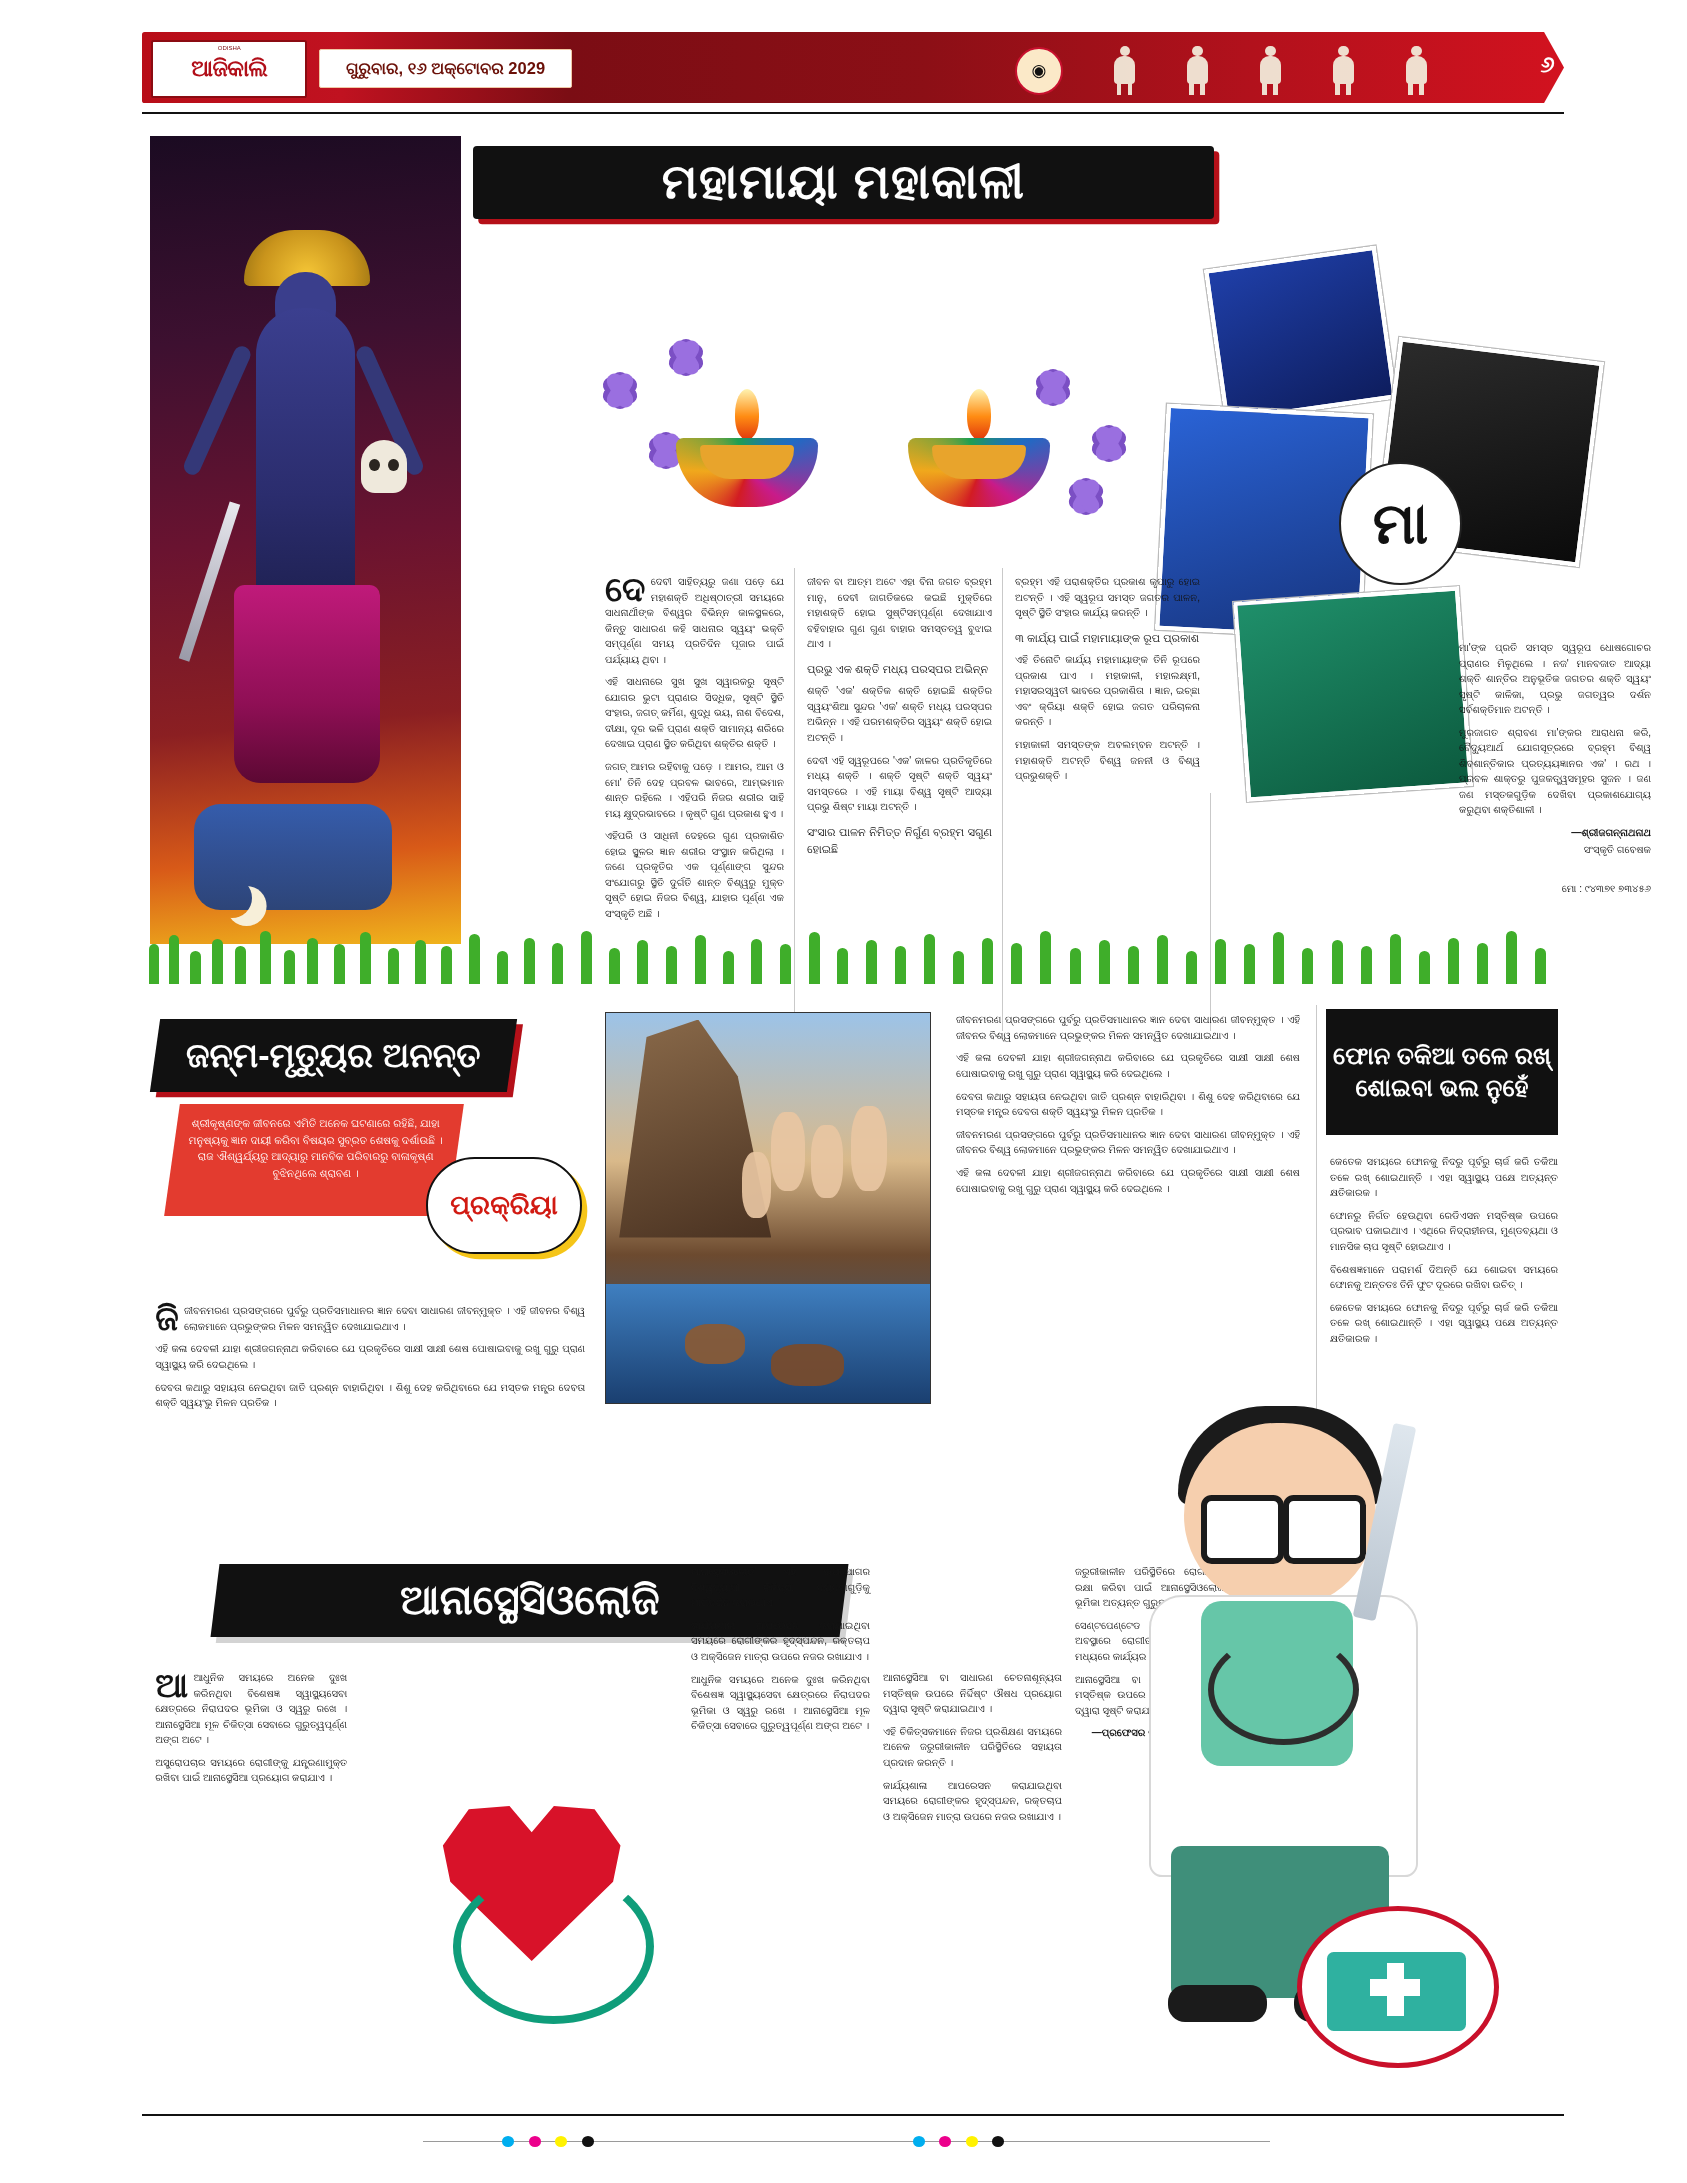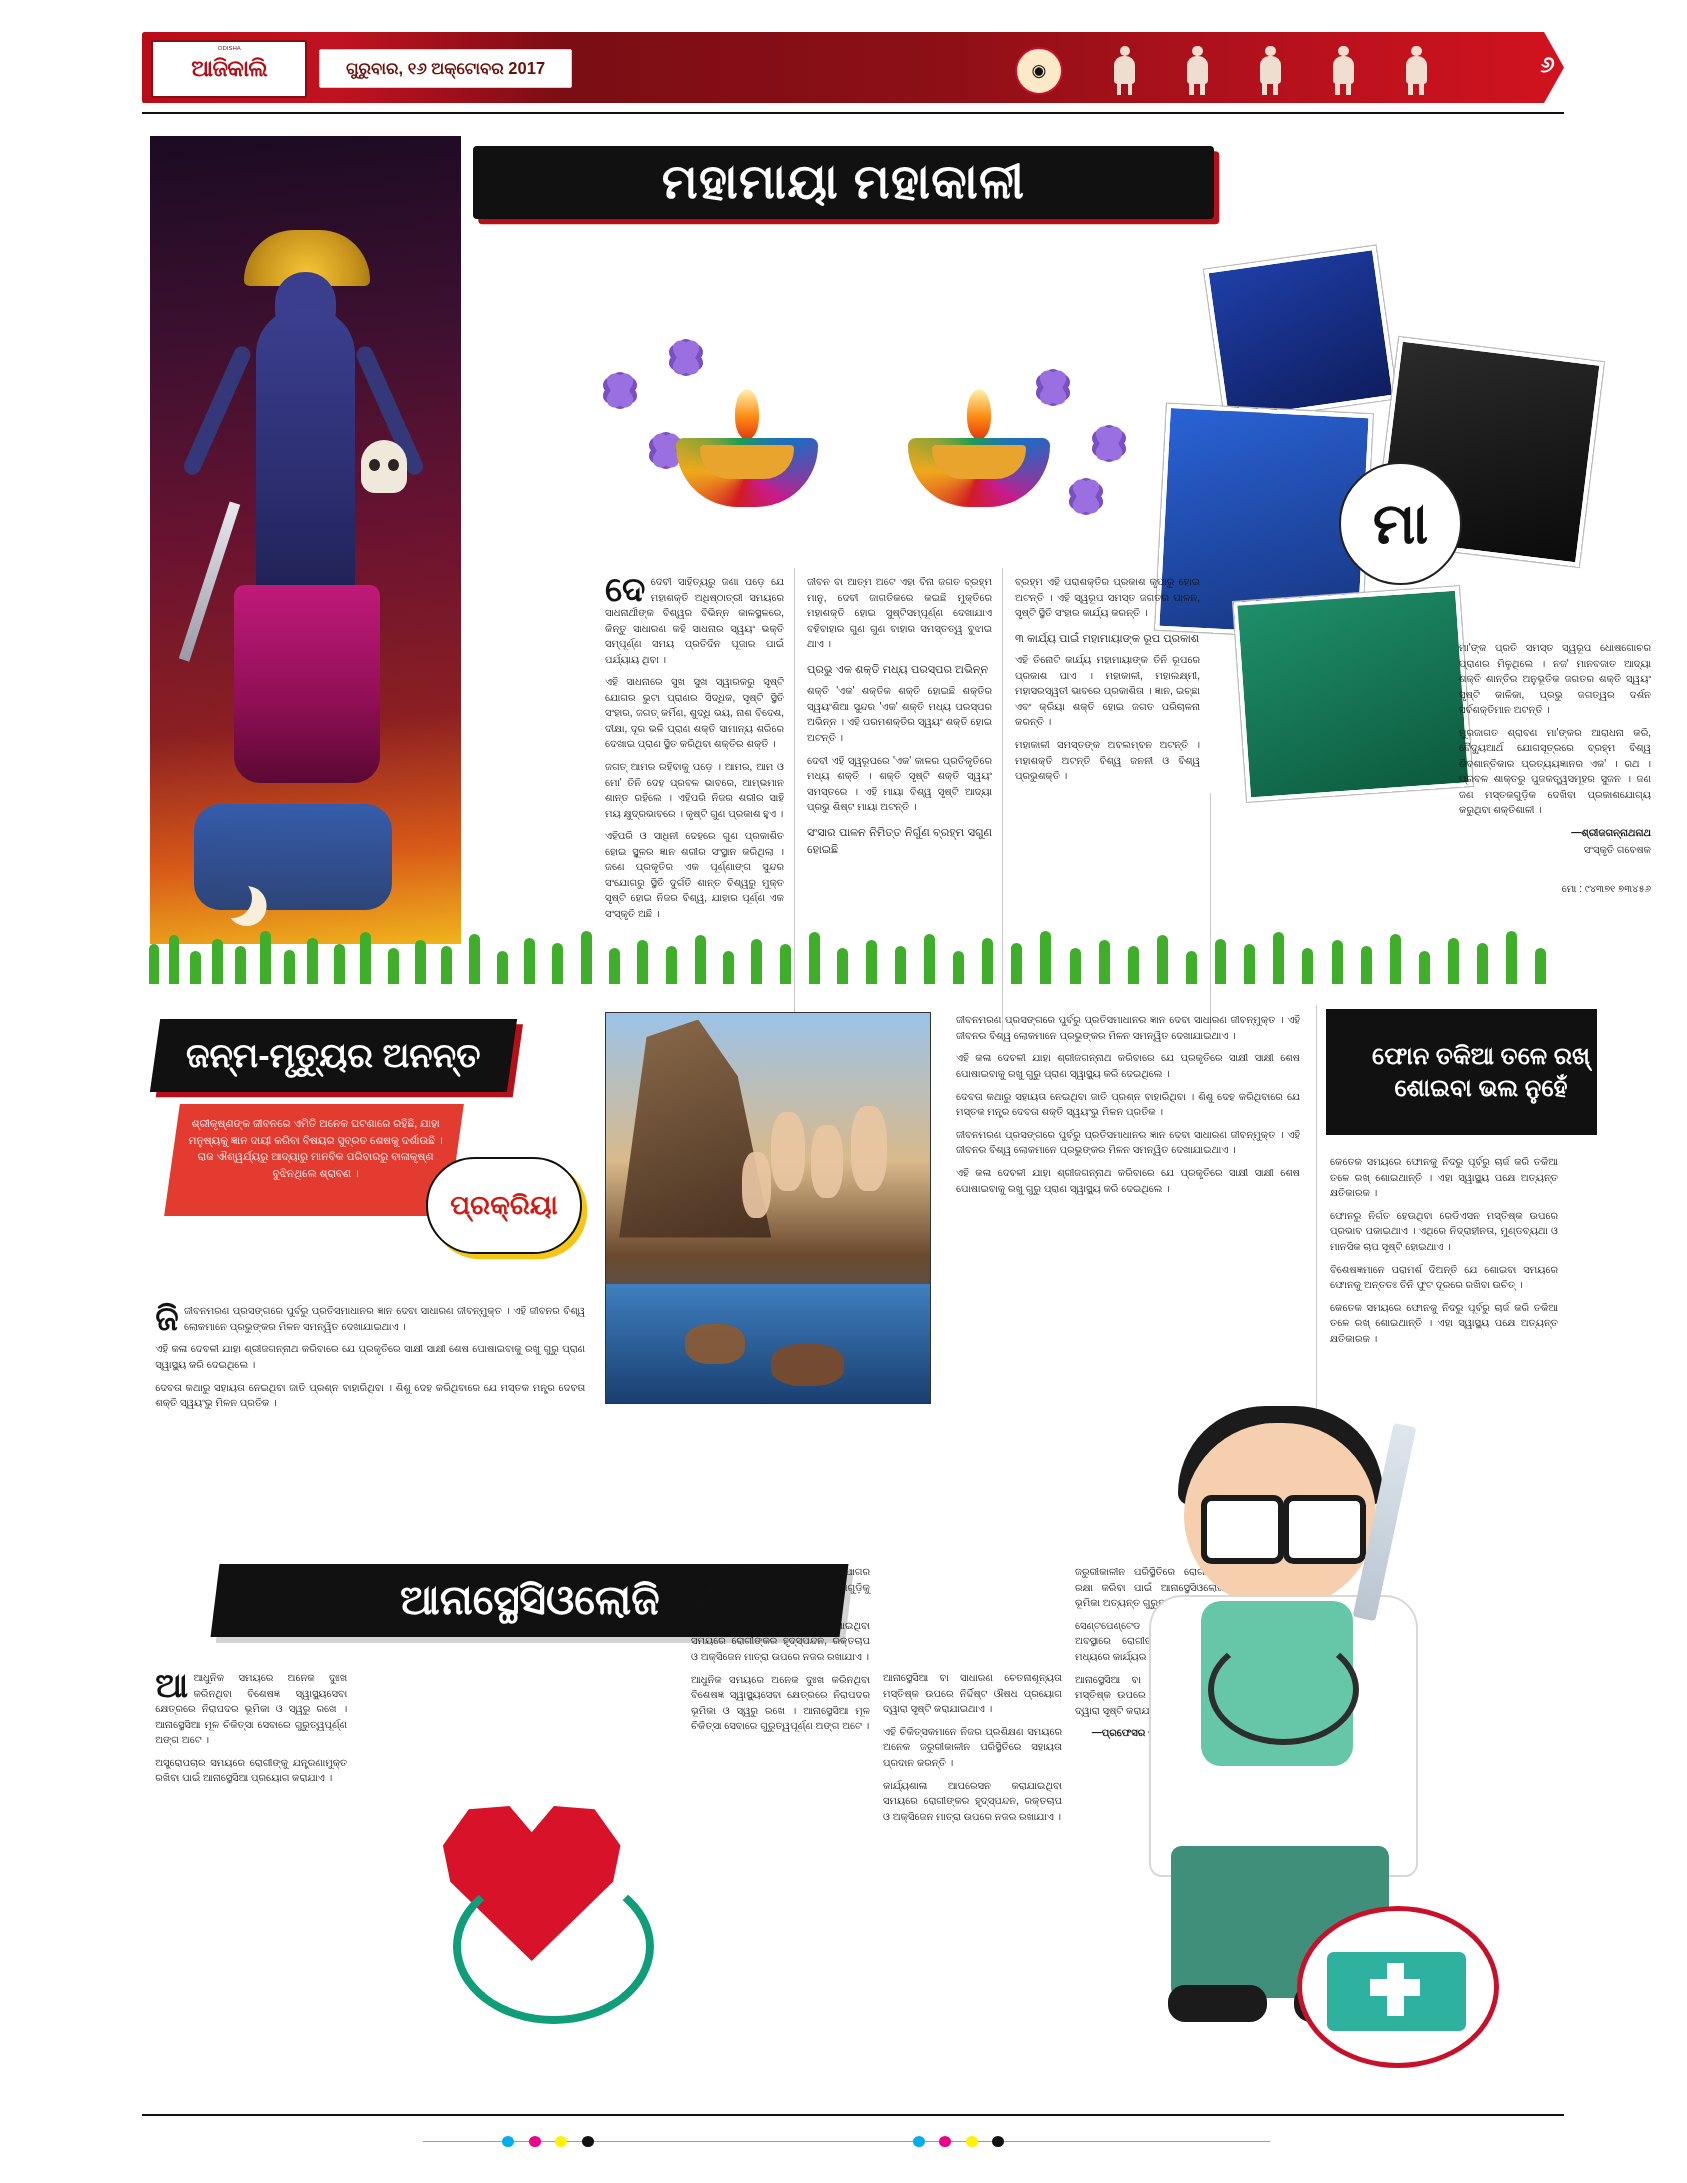--- a/index.html
+++ b/index.html
@@ -103,21 +103,21 @@
     display:flex;align-items:center;justify-content:center;box-shadow:5.3px 5.3px 0 #f5c518;}
   .pillbox span{font-size:26.5px;font-weight:bold;color:#d11a12;}
   .painting{position:absolute;left:463px;top:20px;width:324px;height:390px;
     background:linear-gradient(180deg,#9cc3e8 0%,#d9b98a 38%,#6c4a2f 62%,#2b5c8f 100%);border:1.3px solid #333;overflow:hidden;}
   .rock{position:absolute;left:13.2px;top:6.6px;width:152px;height:218px;background:linear-gradient(160deg,#8a6a4a,#4a3221);
     clip-path:polygon(0 100%,18% 8%,52% 0,78% 26%,100% 100%);}
   .wave{position:absolute;left:0;bottom:0;width:100%;height:119px;background:linear-gradient(180deg,#3f7fc0,#1a3f70);}
   .figblob{position:absolute;border-radius:40%;background:#e8c6a2;opacity:.92;}
 
   .blackbox{position:absolute;left:1184px;top:17px;width:232px;height:126px;background:#111;
-    display:flex;align-items:center;justify-content:center;text-align:center;padding-left:39px;}
+    display:flex;align-items:center;justify-content:center;text-align:center;}
   .blackbox span{font-size:24px;color:#fff;font-weight:bold;line-height:1.35;}
 
   
   .sec3{position:absolute;left:142px;top:1465px;width:1422px;height:662px;}
   .ban3{position:absolute;left:9.3px;top:9.3px;width:1052px;height:74px;background:#111;
     display:flex;align-items:center;justify-content:center;}
   .ban3 span{font-size:44px;color:#fff;font-weight:bold;letter-spacing:0.7px;}
   .ban3b{position:absolute;left:73px;top:99px;width:629px;height:73px;background:#111;transform:skewX(-7deg);
     display:flex;align-items:center;justify-content:center;box-shadow:6px 6px 0 #d3d3d3;}
   .ban3b span{font-size:41px;color:#fff;font-weight:bold;transform:skewX(7deg);}
@@ -152,21 +152,21 @@
 
 <div class="page">
 
   <div class="masthead">
     <div class="mast-strip"></div>
     <div class="logo-box">
       <div class="logo-sub">ODISHA</div>
       <div class="logo-text">ଆଜିକାଲି</div>
     </div>
     <div class="date-box">
-      <span class="date-text">ଗୁରୁବାର, ୧୬ ଅକ୍ଟୋବର 2017</span>
+      <span class="date-text">ଗୁରୁବାର, ୧୬ ଅକ୍ଟୋବର 2029</span>
     </div>
     <div class="jagan">◉</div>
     <div class="dancers">
       <div class="dancer" style="left:26.5px">
           <span class="head"></span>
           <span class="body"></span>
           <span class="leg" style="left:9.3px"></span>
           <span class="leg" style="left:20px"></span>
         </div>
       <div class="dancer" style="left:99px">

